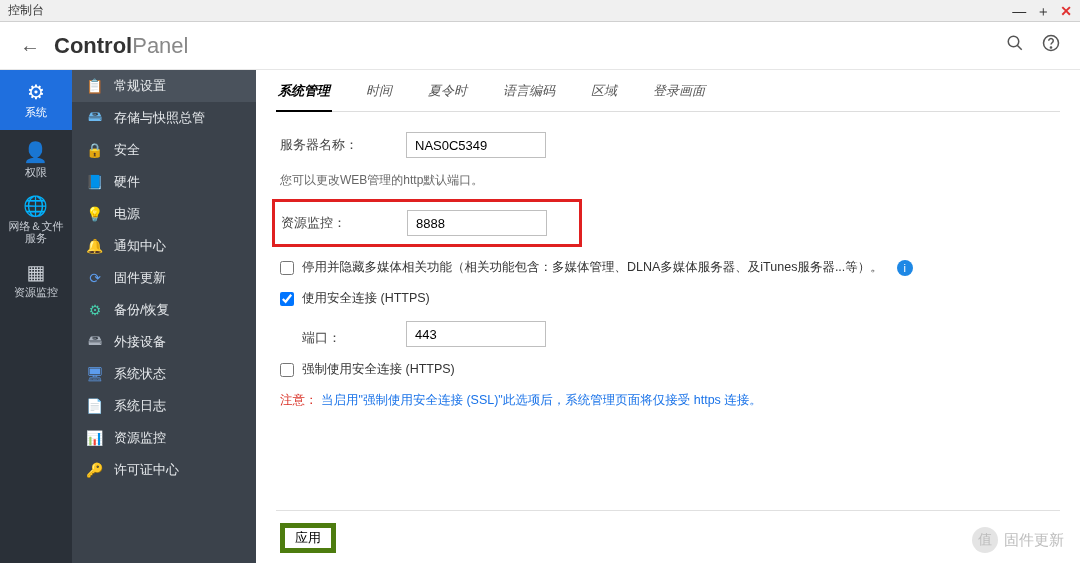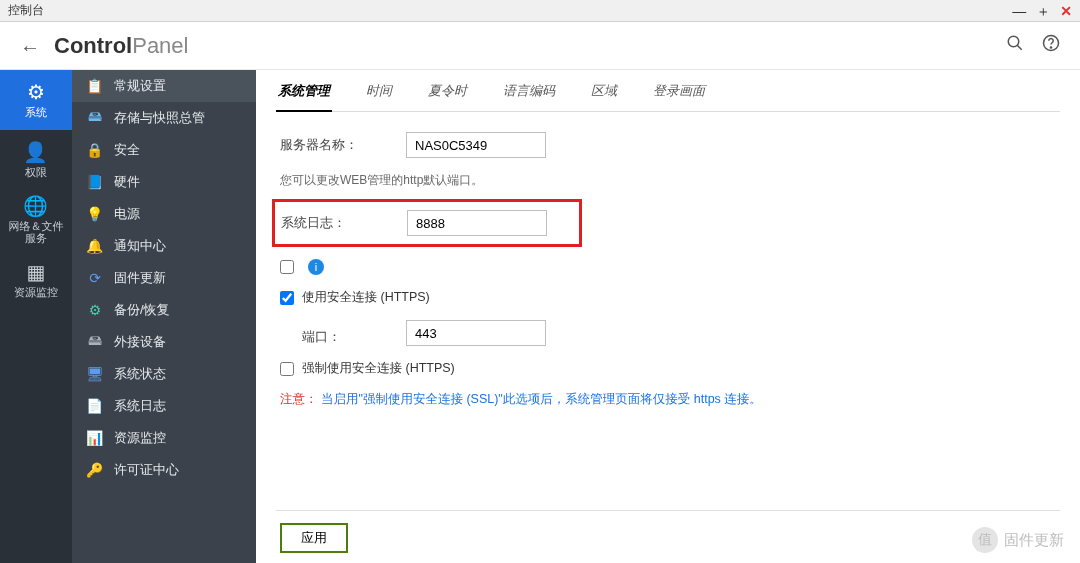--- a/index.html
+++ b/index.html
@@ -229,23 +229,23 @@
       margin-top: 6px;
     }
     .notice .red { color: #d93025; }
     .notice .blue { color: #1a73e8; }
     .footer {
       border-top: 1px solid #e0e0e0;
       padding: 12px 4px 0 4px;
       margin-top: auto;
     }
     .apply-btn {
-      width: 68px;
+      width: 56px;
       height: 30px;
-      border: 2px solid #4d7c0f;
+      border: 5px solid #4d7c0f;
       background: #fff;
       font-size: 13px;
       cursor: pointer;
     }
     
     .watermark {
       position: absolute;
       bottom: 10px;
       right: 16px;
       display: flex;
@@ -396,27 +396,28 @@
 
       <div class="form-row">
         <span class="form-label">服务器名称：</span>
         <input type="text" value="NAS0C5349" style="">
       </div>
 
       <div class="hint">您可以更改WEB管理的http默认端口。</div>
 
       <div class="highlight-box">
         <div class="form-row">
-          <span class="form-label">系统日志：</span>
+          <span class="form-label">资源监控：</span>
           <input type="text" value="8888" style="">
         </div>
       </div>
 
       <div class="check-row">
         <input type="checkbox" style="">
+        <span>停用并隐藏多媒体相关功能（相关功能包含：多媒体管理、DLNA多媒体服务器、及iTunes服务器...等）。</span>
         <span class="info-icon">i</span>
       </div>
 
       <div class="check-row">
         <input type="checkbox" checked="" style="">
         <span>使用安全连接 (HTTPS)</span>
       </div>
 
       <div class="indent-row">
         <span class="form-label">端口：</span>

